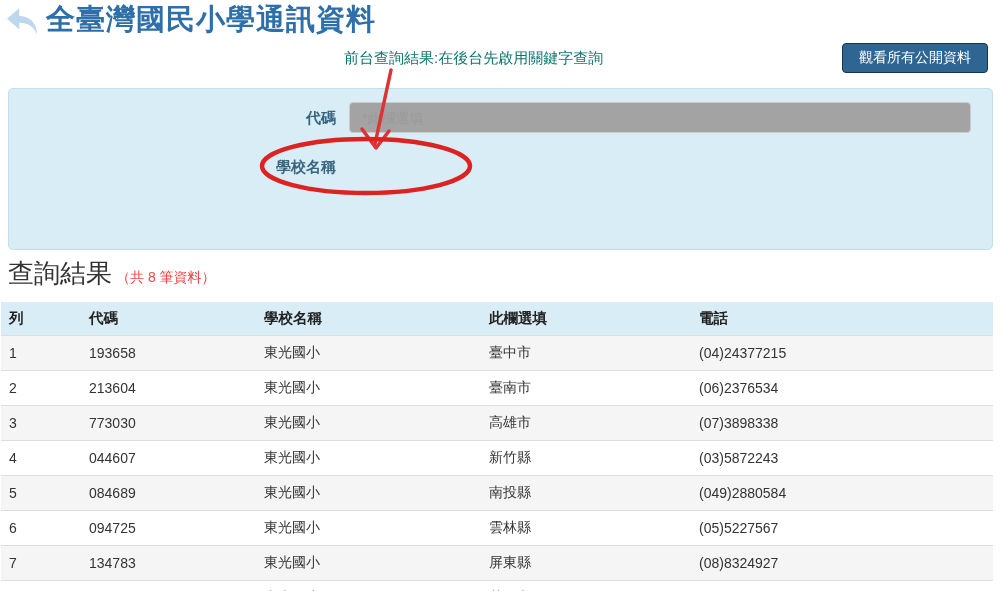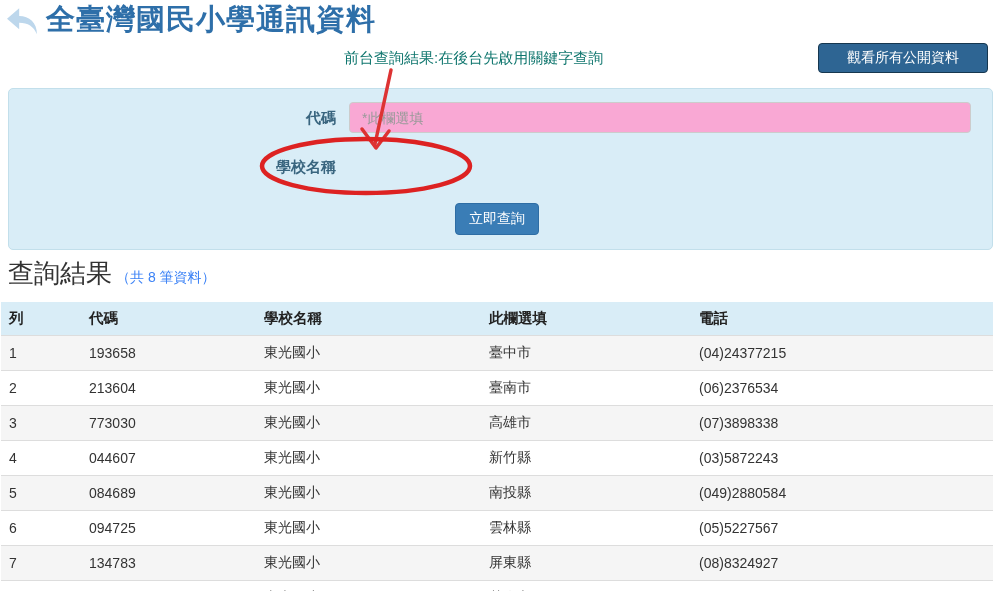--- a/index.html
+++ b/index.html
@@ -13,21 +13,21 @@
 
   
   .back-icon { position:absolute; left:4px; top:6px; width:37px; height:31px; cursor:pointer; }
   .page-title {
     position:absolute; left:46px; top:0px;
     font-size:29px; font-weight:700; color:#2e6fa9; letter-spacing:1px;
     white-space:nowrap;
   }
   .view-all-btn {
     position:absolute; right:14px; top:43px;
-    padding:5px 28px; font-size:14px; color:#fff;
+    padding:5px 16px; font-size:14px; color:#fff;
     background:#2e6593; border:1px solid #16374f; border-radius:4px;
     cursor:pointer; font-family:inherit;
   }
 
   
   .annotation-text {
     position:absolute; left:344px; top:49px;
     font-size:15px; color:#0f766e; white-space:nowrap; z-index:11;
   }
   .annotation-overlay {
@@ -41,21 +41,21 @@
     background:#d9edf7; border:1px solid #c2dfeb; border-radius:5px;
   }
   .form-label {
     position:absolute; left:0; width:327px; text-align:right;
     font-size:15px; font-weight:bold; color:#39657f; line-height:31px;
   }
   .lbl-code   { top:13px; }
   .lbl-school { top:62px; }
   .form-input {
     position:absolute; left:340px; width:622px; height:31px;
-    border:1px solid #ccc; border-radius:4px; background:#f9a8d4;
+    border:1px solid #ccc; border-radius:4px; background:#a3a3a3;
     font-size:14px; color:#333; padding:0 12px; font-family:inherit;
   }
   .inp-code   { top:13px; }
   .inp-code::placeholder { color:#9a9a9a; opacity:1; }
   .inp-school {
     top:62px; border:1px solid #5ba4da;
     box-shadow:0 0 5px rgba(102,175,233,.45);
     outline:none;
   }
   .search-btn {
@@ -63,21 +63,21 @@
     width:84px; height:32px; font-size:14px; color:#fff;
     background:#3a7db6; border:1px solid #2e6da4; border-radius:4px;
     cursor:pointer; font-family:inherit;
   }
 
   
   .results-title {
     position:absolute; left:8px; top:256px;
     font-size:26px; color:#333; font-weight:400;
   }
-  .results-count { font-size:14px; color:#3b82f6; font-weight:400; margin-left:4px; }
+  .results-count { font-size:14px; color:#ef4444; font-weight:400; margin-left:4px; }
 
   table.results {
     position:absolute; left:1px; top:302px; width:992px;
     border-collapse:collapse; table-layout:fixed;
   }
   table.results th {
     background:#d9edf7; text-align:left; font-size:14.5px; color:#222;
     font-weight:bold; padding:7px 8px; height:32px;
   }
   table.results td {
@@ -95,21 +95,20 @@
 </svg>
 <h1 class="page-title">全臺灣國民小學通訊資料</h1>
 <button class="view-all-btn">觀看所有公開資料</button>
 
 <div class="annotation-text">前台查詢結果:在後台先啟用關鍵字查詢</div>
 
 <div class="search-panel">
   <label class="form-label lbl-code">代碼</label>
   <input class="form-input inp-code" type="text" placeholder="*此欄選填" style="">
   <label class="form-label lbl-school">學校名稱</label>
-  <button class="search-btn">立即查詢</button>
 </div>
 
 <h2 class="results-title">
   <span>查詢結果</span><span class="results-count">（共 8 筆資料）</span>
 </h2>
 
 <table class="results">
   <colgroup>
     <col style="width:80px">
       <col style="width:175px">

